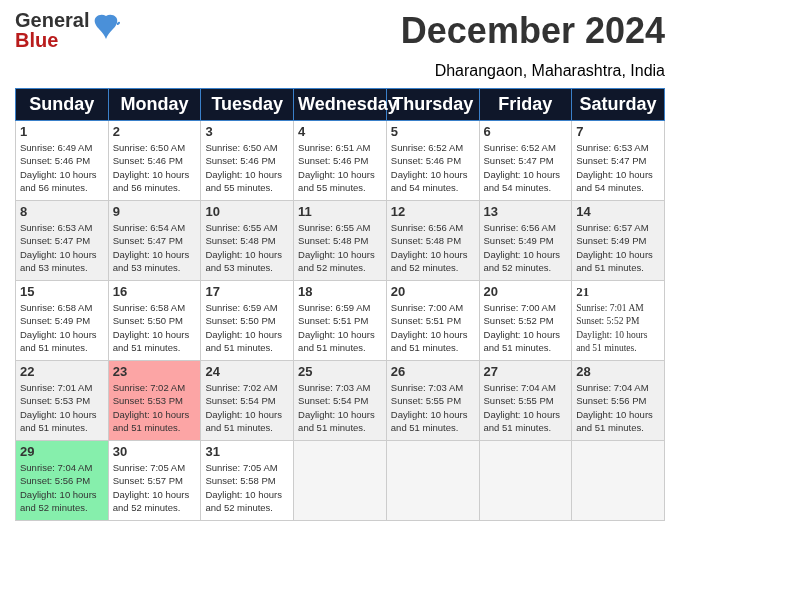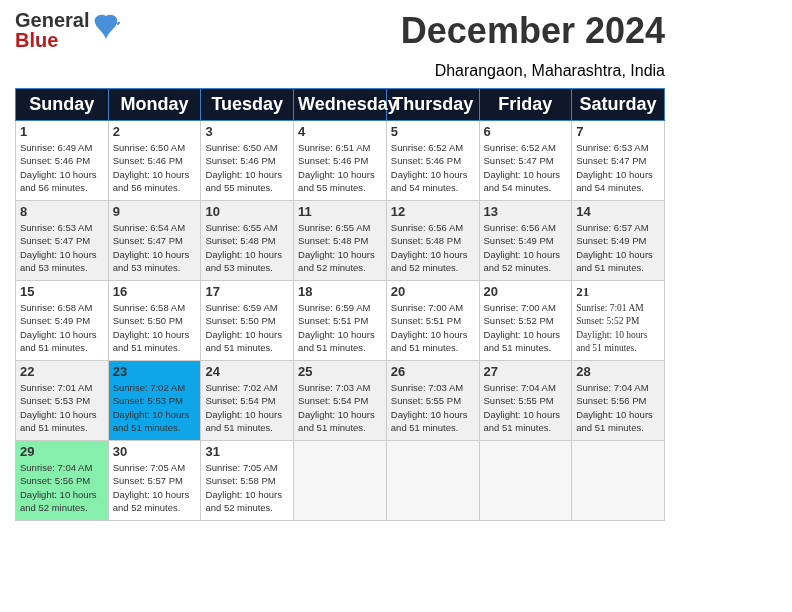--- a/index.html
+++ b/index.html
@@ -200,21 +200,21 @@
           <td style="background-color: rgb(255, 255, 255); font-family: Liberation Serif, serif;">
             <span class="day-num">21</span>
             <div class="day-info">Sunrise: 7:01 AM<br>Sunset: 5:52 PM<br>Daylight: 10 hours and 51 minutes.</div>
           </td>
         </tr>
         <tr>
           <td style="background-color: rgb(240, 240, 240);">
             <span class="day-num">22</span>
             <div class="day-info">Sunrise: 7:01 AM<br>Sunset: 5:53 PM<br>Daylight: 10 hours and 51 minutes.</div>
           </td>
-          <td style="background-color: #0ea5e9;">
+          <td style="background-color: #fca5a5;">
             <span class="day-num">23</span>
             <div class="day-info">Sunrise: 7:02 AM<br>Sunset: 5:53 PM<br>Daylight: 10 hours and 51 minutes.</div>
           </td>
           <td style="background-color: rgb(240, 240, 240);">
             <span class="day-num">24</span>
             <div class="day-info">Sunrise: 7:02 AM<br>Sunset: 5:54 PM<br>Daylight: 10 hours and 51 minutes.</div>
           </td>
           <td style="background-color: rgb(240, 240, 240);">
             <span class="day-num">25</span>
             <div class="day-info">Sunrise: 7:03 AM<br>Sunset: 5:54 PM<br>Daylight: 10 hours and 51 minutes.</div>

